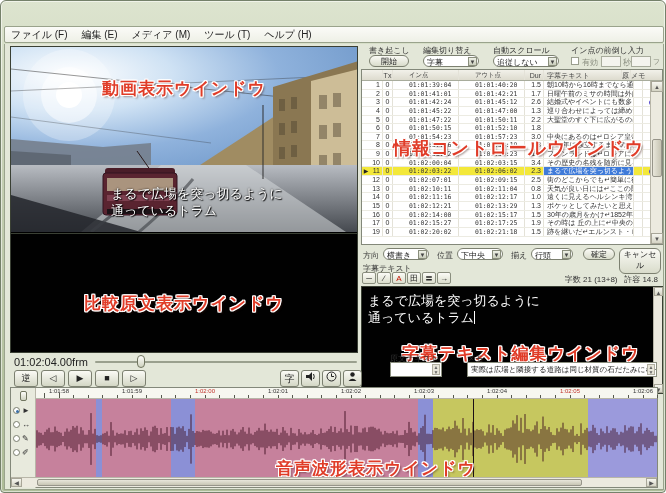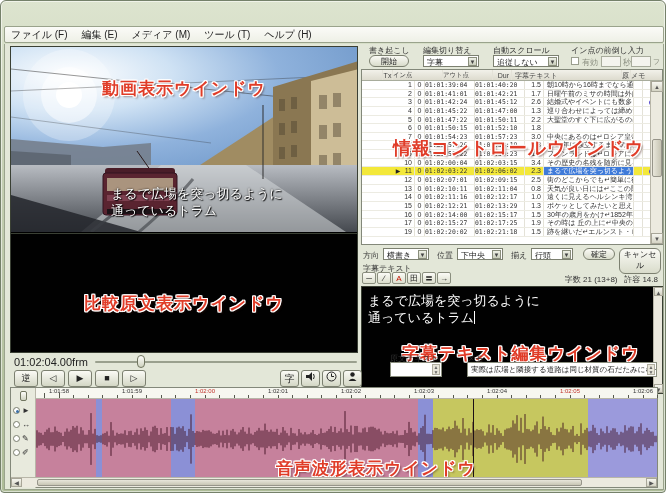--- a/index.html
+++ b/index.html
@@ -33,36 +33,36 @@
   .vsub{position:absolute;left:100px;color:#fff;font-size:13px;text-shadow:0 0 2px #000,1px 1px 1px #000;}
   
   #compare{position:absolute;left:5px;top:189px;width:348px;height:120px;background:#010101;border:1px solid #3a4034;}
   #compare-label{left:50%;transform:translateX(-50%);top:58px;font-size:17px;}
   
   #topbar{position:absolute;left:356px;top:0;width:302px;height:24px;font-size:8px;color:#333;}
   .tb-label{position:absolute;top:1px;}
   .btn{border:1px solid #7c8070;border-radius:6px;background:linear-gradient(#fafaf5,#d9dccb);
     font-size:8px;color:#222;text-align:center;}
   .sel{position:absolute;top:11px;height:12px;border:1px solid #7c8070;background:#fff;font-size:8px;
-    color:#222;padding:1px 2px 0 3px;border-radius:0;}
+    color:#222;padding:1px 2px 0 3px;border-radius:6px;}
   .sel .arr{position:absolute;right:1px;top:1px;width:9px;height:9px;background:linear-gradient(#eef0e6,#c9cdbb);
     border:1px solid #8a8e7c;font-size:6px;line-height:8px;text-align:center;color:#444;}
   .gray{color:#8a8e80;}
   .spin{position:absolute;top:12px;width:20px;height:11px;border:1px solid #a8ac9c;background:#f4f4ee;}
   .ck{position:absolute;top:13px;width:8px;height:8px;border:1px solid #9a9e8e;background:#fff;}
   
   #grid{position:absolute;left:356px;top:25px;width:302px;height:176px;background:#fff;border:1px solid #83887a;}
   #ghead{display:flex;height:11px;background:linear-gradient(#f2f1ea,#dddbce);border-bottom:1px solid #a8ac9c;
     font-size:7px;color:#444;line-height:11px;}
-  .trow{display:flex;height:8.65px;font-size:7px;line-height:8.5px;color:#333;border-bottom:1px solid #ecebe2;padding-left:32px;}
+  .trow{display:flex;height:8.65px;font-size:7px;line-height:8.5px;color:#333;border-bottom:1px solid #ecebe2;}
   .trow.selr{background:#f3e83a;}
   .c-gut{width:8px;color:#222;font-size:6px;text-align:center;}
   .c-num{width:13px;text-align:right;padding-right:2px;border-right:1px solid #e4e2d8;}
   .c-tx{width:10px;text-align:center;border-right:1px solid #e4e2d8;}
-  .c-in,.c-out{width:50px;font-family:"DejaVu Sans Mono",monospace;font-size:6.4px;border-right:1px solid #e4e2d8;}
+  .c-in,.c-out{width:50px;font-family:"DejaVu Sans Mono",monospace;font-size:6.4px;border-right:1px solid #e4e2d8;margin-left:16px;}
   .c-dur{width:19px;text-align:right;padding-right:2px;border-right:1px solid #e4e2d8;}
   .c-text{flex:1;padding-left:3px;white-space:nowrap;overflow:hidden;}
   .selr .c-text{background:#3f7bd9;color:#fff;}
   .c-gen{width:9px;border-left:1px solid #e4e2d8;}
   .c-memo{width:20px;border-left:1px solid #e4e2d8;position:relative;}
   .dot{position:absolute;left:6px;top:2px;width:5px;height:5px;border-radius:50%;background:#5b4fd0;}
   #info-label{left:388px;top:92px;font-size:18px;}
   
   .vscroll{position:absolute;width:12px;background:#eceadf;border-left:1px solid #b8b6a8;}
   .sbtn{width:12px;height:11px;background:linear-gradient(#f6f6f0,#d5d4c4);border:1px solid #a8a698;

